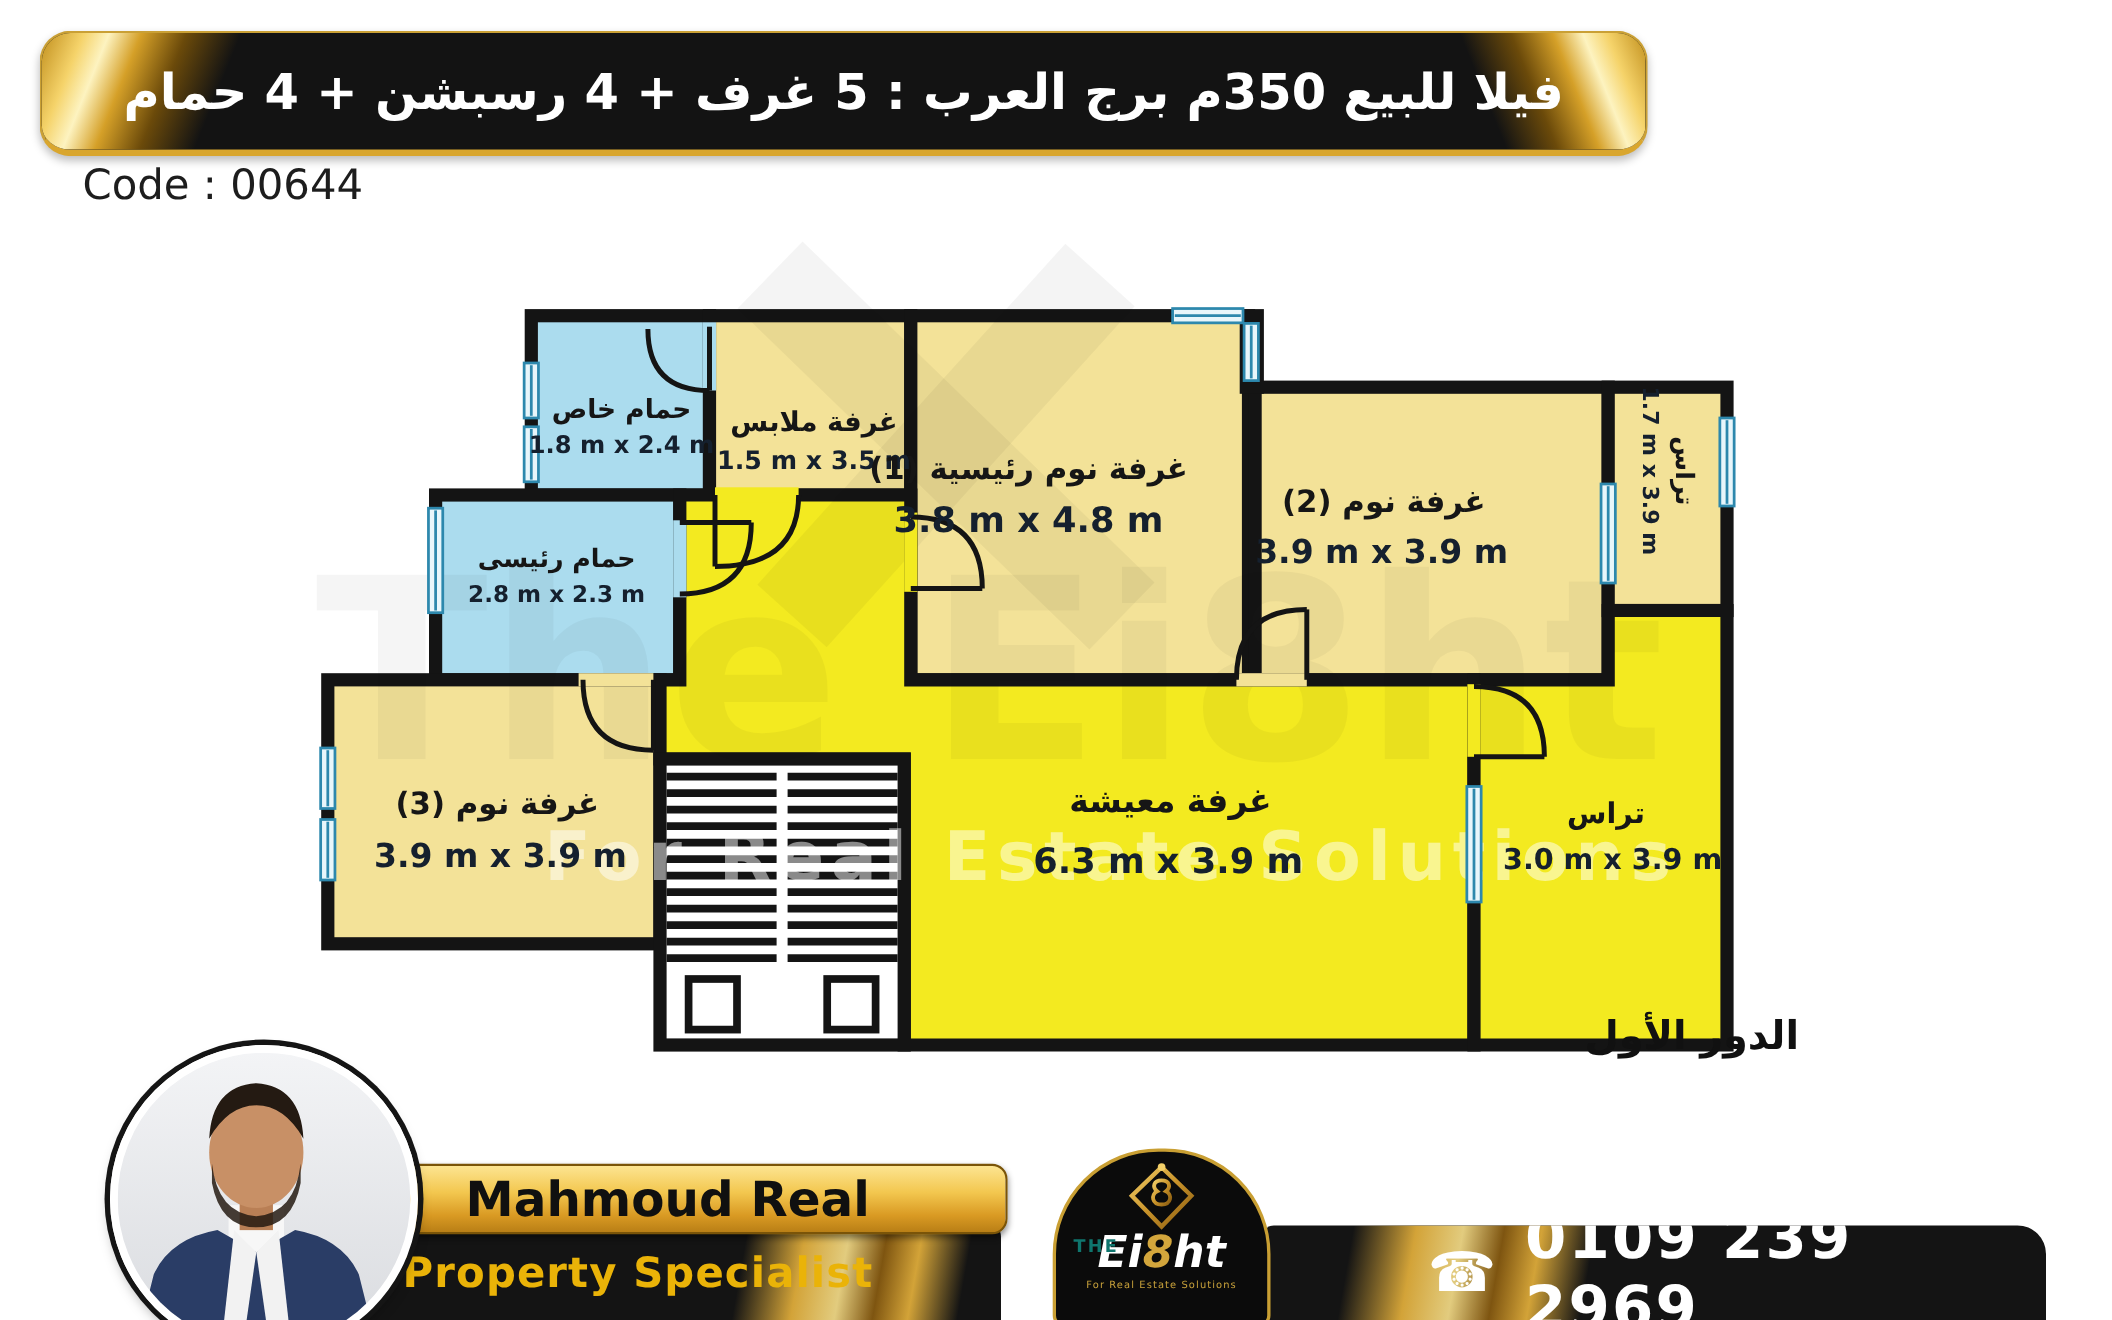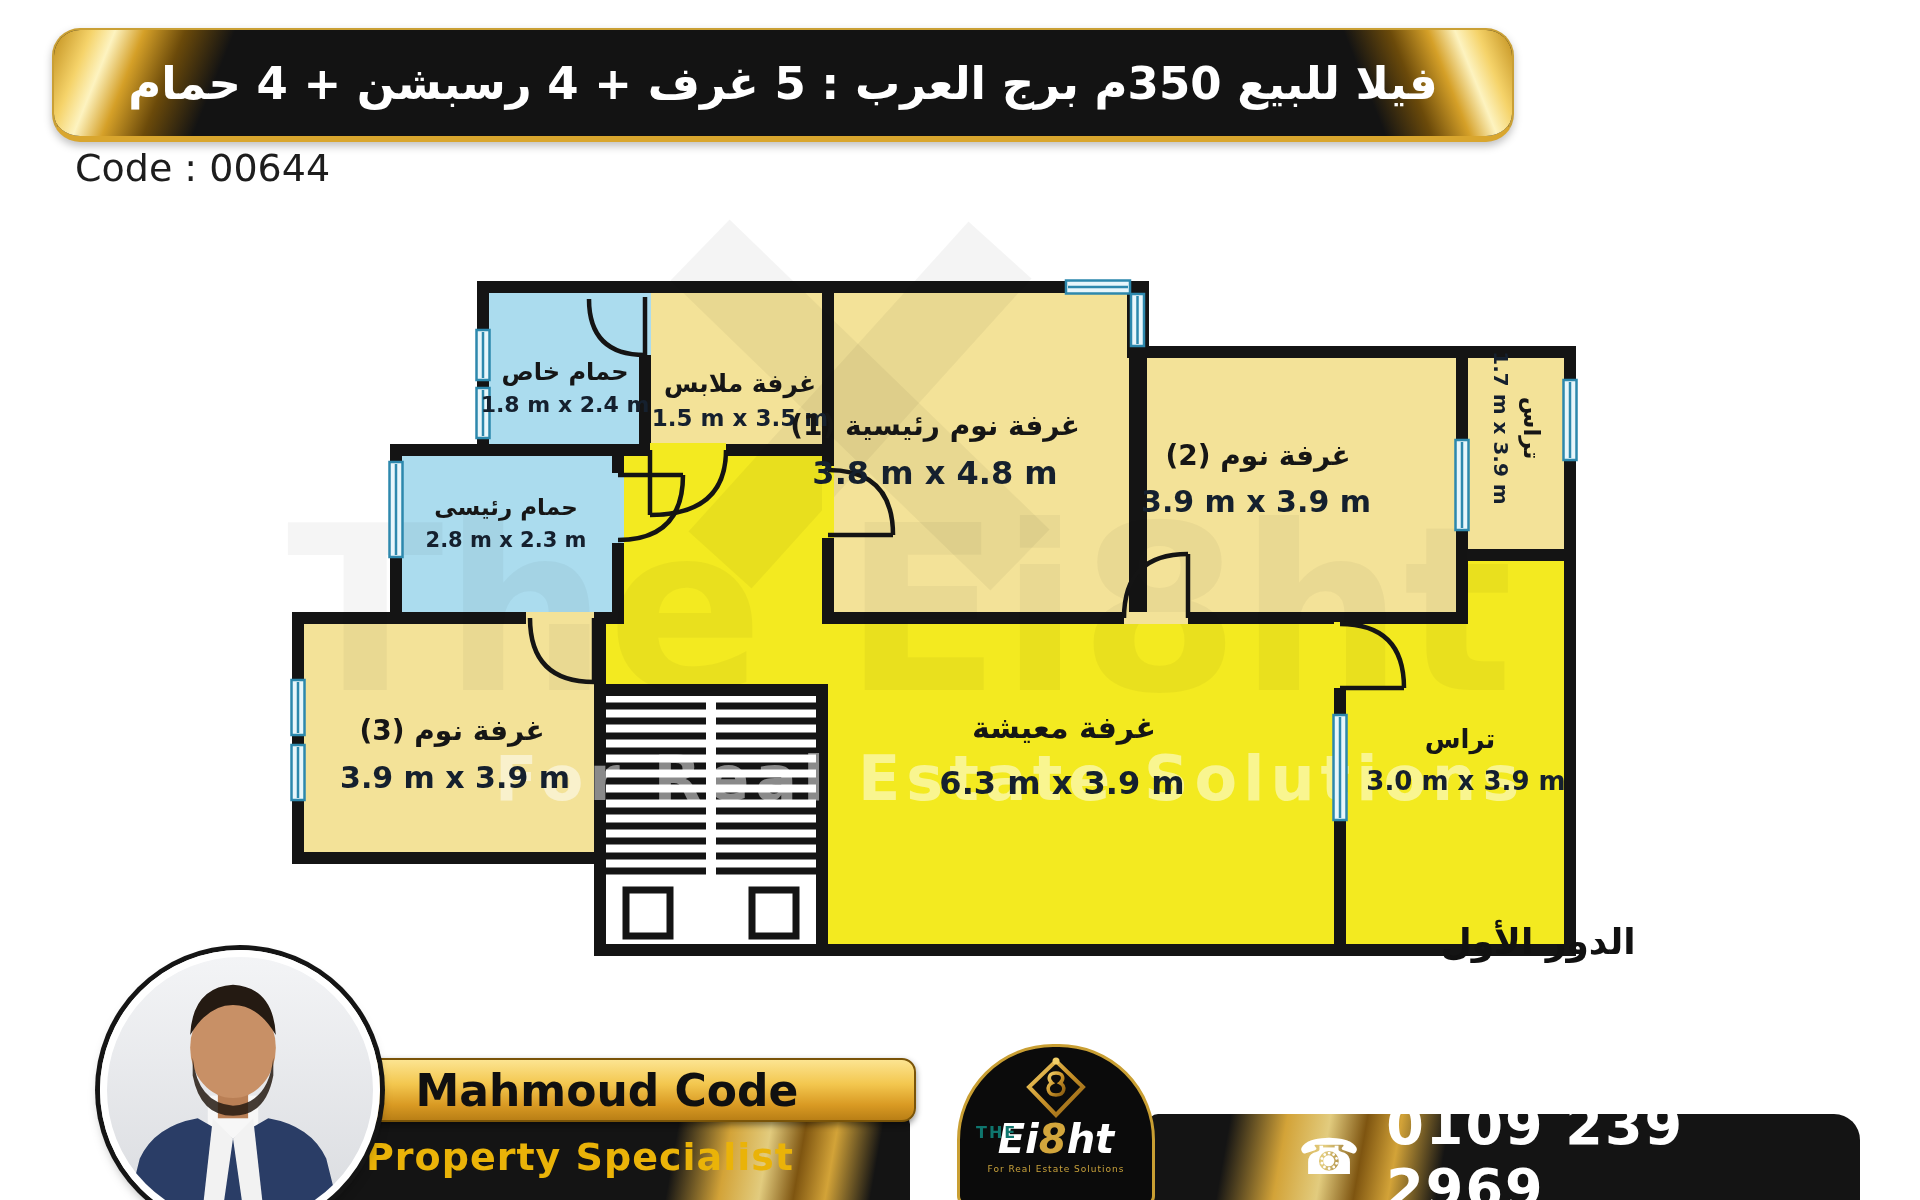--- a/index.html
+++ b/index.html
@@ -1,19 +1,19 @@
 <!DOCTYPE html>
 <html><head>
 <meta charset="utf-8">
 <style>
   html,body{margin:0;padding:0;background:#ffffff;}
   .stage{position:relative;width:1920px;height:1200px;background:#ffffff;overflow:hidden;
          font-family:"DejaVu Sans",sans-serif;}
   
-  .banner{position:absolute;left:52px;top:28px;width:1458px;height:106px;background:#131313;
+  .banner{position:absolute;left:36px;top:28px;width:1458px;height:106px;background:#131313;
           border-radius:28px;border:2px solid #caa035;border-bottom:6px solid #d9a62e;
           box-shadow:0 4px 8px rgba(0,0,0,.25);overflow:hidden;}
   .banner .corner-l{position:absolute;left:0;top:0;bottom:0;width:250px;
       background:linear-gradient(112deg,#c18f1d 0%,#f5d36a 13%,#fdf3c0 21%,#d5a028 31%,#6b4a0a 45%,rgba(23,23,23,0) 62%);}
   .banner .corner-r{position:absolute;right:0;top:0;bottom:0;width:230px;
       background:linear-gradient(248deg,#c18f1d 0%,#f5d36a 13%,#fdf3c0 21%,#d5a028 31%,#6b4a0a 45%,rgba(23,23,23,0) 62%);}
   .banner .title{position:absolute;inset:0;display:flex;align-items:center;justify-content:center;
       color:#ffffff;font-size:45px;font-weight:700;direction:rtl;letter-spacing:0;}
   
   .code{position:absolute;left:75px;top:146px;font-size:38px;font-weight:400;color:#1d1d1d;}
@@ -208,21 +208,21 @@
 
   <div class="bar bar-right">
     <div class="gold-streak"></div>
     <div class="phone-wrap">
       <span class="phone-icon">☎</span>
       <span class="phone-num">0109 239 2969</span>
     </div>
   </div>
 
   <div class="ribbon">
-    <span>Mahmoud Code</span>
+    <span>Mahmoud Real</span>
   </div>
 
   <div class="logo-card">
     <svg class="logo-mark" width="70" height="62" viewBox="0 0 70 62">
       <defs>
         <linearGradient id="gld" x1="0" y1="0" x2="1" y2="1">
           <stop offset="0" stop-color="#f3d069"></stop>
             <stop offset="0.5" stop-color="#c9932a"></stop>
             <stop offset="1" stop-color="#8a5c10"></stop>
         </linearGradient>

